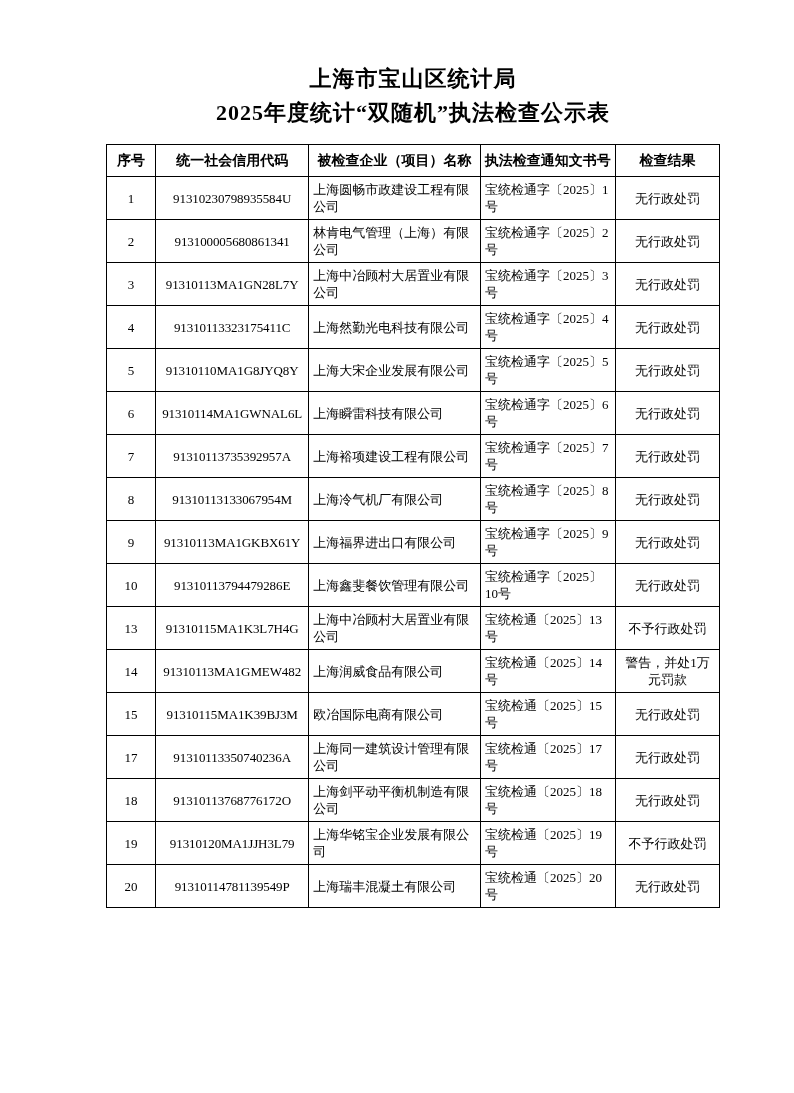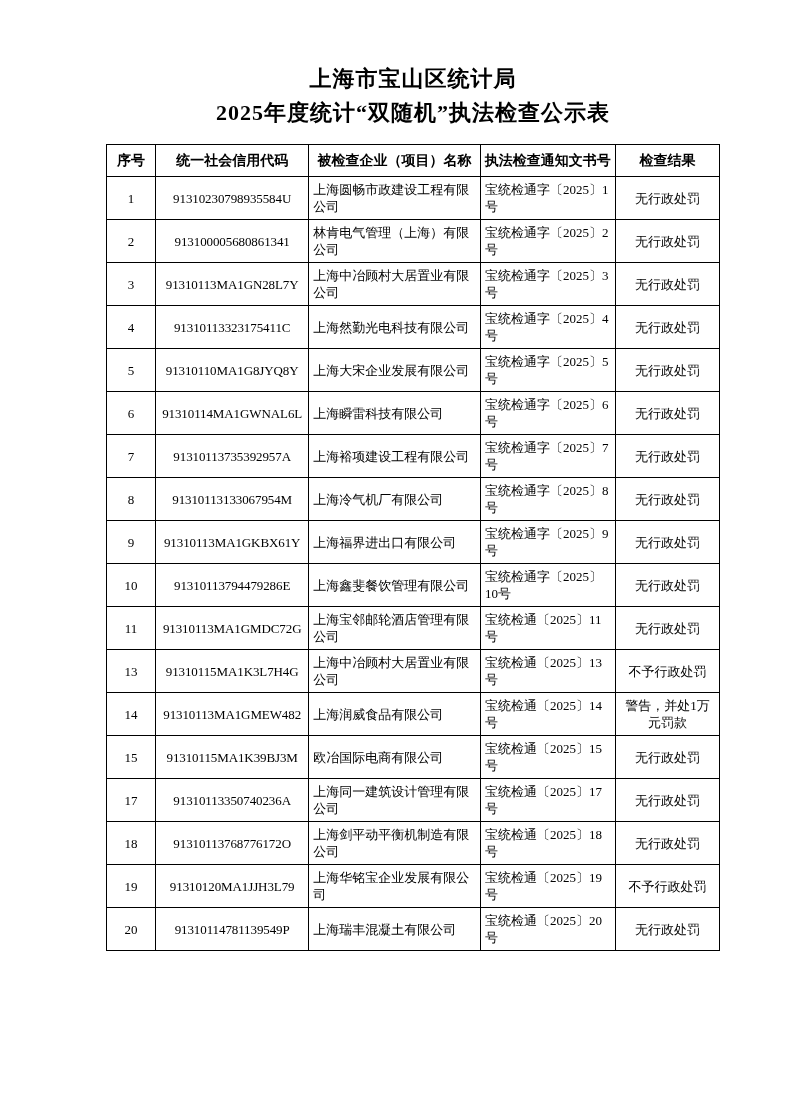--- a/index.html
+++ b/index.html
@@ -173,27 +173,20 @@
           <td class="result">无行政处罚</td>
         </tr>
         <tr>
           <td class="idx">10</td>
           <td class="code">91310113794479286E</td>
           <td class="name">上海鑫斐餐饮管理有限公司</td>
           <td class="doc">宝统检通字〔2025〕10号</td>
           <td class="result">无行政处罚</td>
         </tr>
         <tr>
-          <td class="idx">11</td>
-          <td class="code">91310113MA1GMDC72G</td>
-          <td class="name">上海宝邻邮轮酒店管理有限公司</td>
-          <td class="doc">宝统检通〔2025〕11号</td>
-          <td class="result">无行政处罚</td>
-        </tr>
-        <tr>
           <td class="idx">13</td>
           <td class="code">91310115MA1K3L7H4G</td>
           <td class="name">上海中冶顾村大居置业有限公司</td>
           <td class="doc">宝统检通〔2025〕13号</td>
           <td class="result">不予行政处罚</td>
         </tr>
         <tr>
           <td class="idx">14</td>
           <td class="code">91310113MA1GMEW482</td>
           <td class="name">上海润威食品有限公司</td>

